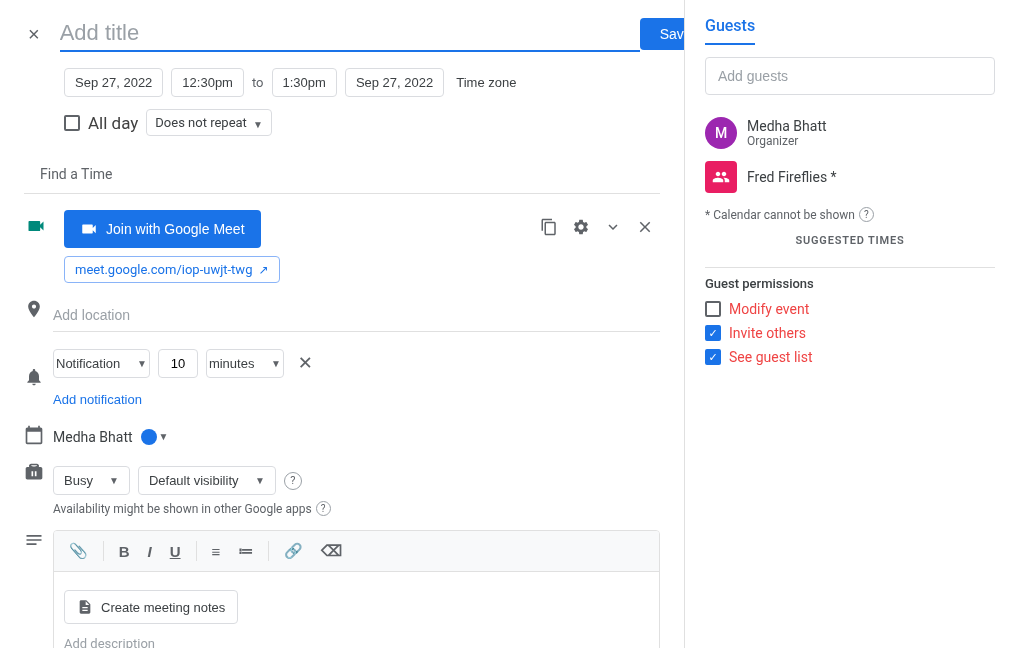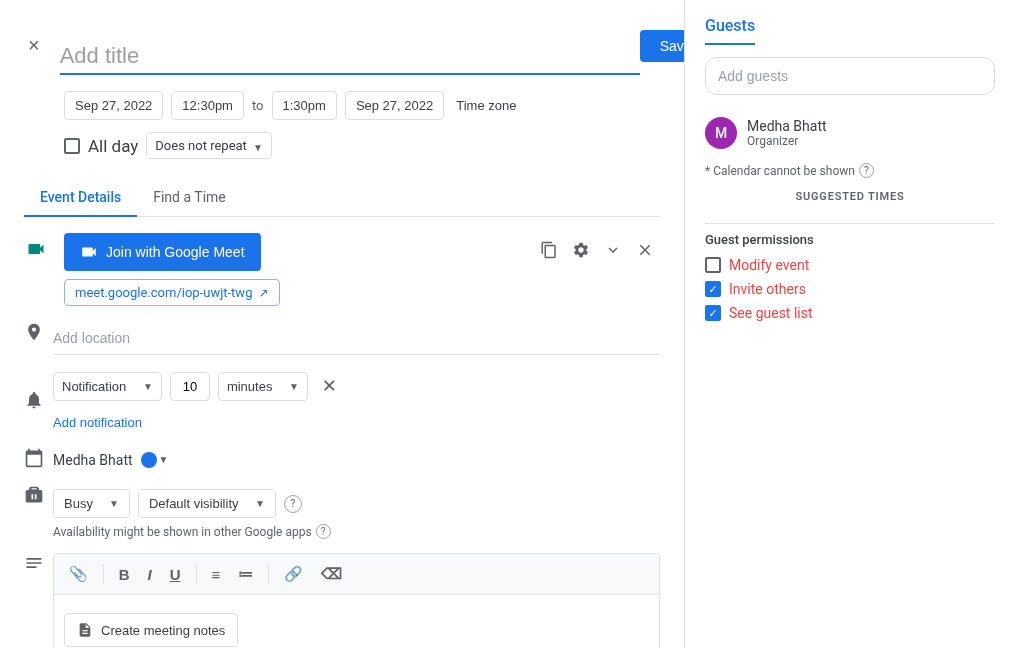--- a/index.html
+++ b/index.html
@@ -7,21 +7,21 @@
 
     .main-container { display: flex; height: 648px; }
 
     .left-panel { flex: 1; padding: 16px 24px; overflow-y: auto; border-right: 1px solid #e0e0e0; }
     .right-panel { width: 330px; padding: 16px 20px; }
 
     
     .header-row { display: flex; align-items: center; justify-content: space-between; margin-bottom: 16px; }
     .close-title-row { display: flex; align-items: center; gap: 16px; }
     .close-btn { background: none; border: none; cursor: pointer; font-size: 20px; color: #5f6368; padding: 4px; }
-    .event-title-input { border: none; border-bottom: 2px solid #1a73e8; outline: none; font-size: 22px; color: #3c4043; width: 580px; padding: 4px 0; background: transparent; margin-top: 23px; }
+    .event-title-input { border: none; border-bottom: 2px solid #1a73e8; outline: none; font-size: 22px; color: #3c4043; width: 580px; padding: 4px 0; background: transparent; }
     .event-title-input::placeholder { color: #9aa0a6; }
     .save-btn { background: #1a73e8; color: #fff; border: none; border-radius: 4px; padding: 8px 20px; font-size: 14px; font-weight: 500; cursor: pointer; }
 
     
     .date-row { display: flex; align-items: center; gap: 8px; margin-bottom: 12px; margin-left: 40px; }
     .date-chip { border: 1px solid #dadce0; border-radius: 4px; padding: 6px 10px; font-size: 13px; cursor: pointer; background: #fff; color: #3c4043; }
     .to-text { color: #5f6368; font-size: 13px; }
     .timezone-btn { background: none; border: none; color: #3c4043; font-size: 13px; cursor: pointer; padding: 6px 4px; }
 
     
@@ -44,21 +44,21 @@
     .meet-btn { background: #1a73e8; color: #fff; border: none; border-radius: 4px; padding: 10px 16px; font-size: 14px; font-weight: 500; cursor: pointer; display: flex; align-items: center; gap: 8px; }
     .meet-url-box { display: inline-flex; align-items: center; gap: 6px; border: 1px solid #8ab4f8; border-radius: 4px; padding: 5px 10px; margin-top: 8px; color: #1a73e8; font-size: 13px; cursor: pointer; }
     .icon-btn { background: none; border: none; cursor: pointer; color: #5f6368; font-size: 16px; padding: 6px; border-radius: 50%; }
 
     
     .location-input { border: none; border-bottom: 1px solid #e0e0e0; outline: none; font-size: 14px; color: #3c4043; width: 100%; padding: 8px 0; background: transparent; }
     .location-input::placeholder { color: #9aa0a6; }
 
     
     .notification-row { display: flex; align-items: center; gap: 8px; margin-bottom: 8px; }
-    .notif-select-wrapper { border: 1px solid #dadce0; border-radius: 4px; padding: 6px 8px; display: flex; align-items: center; gap: 4px; }
+    .notif-select-wrapper { border: 1px solid #dadce0; border-radius: 4px; padding: 6px 2px; display: flex; align-items: center; gap: 4px; }
     .notif-select-wrapper select { border: none; background: transparent; font-size: 13px; color: #3c4043; cursor: pointer; outline: none; appearance: none; padding-right: 12px; }
     .notif-num-input { border: 1px solid #dadce0; border-radius: 4px; padding: 6px 8px; width: 40px; font-size: 13px; text-align: center; outline: none; }
     .add-notif-btn { background: none; border: none; color: #1a73e8; font-size: 13px; cursor: pointer; padding: 4px 0; }
 
     
     .calendar-row { display: flex; align-items: center; gap: 8px; }
     .owner-name { font-size: 14px; color: #3c4043; }
     .color-dot { width: 16px; height: 16px; border-radius: 50%; background: #1a73e8; flex-shrink: 0; }
     .color-arrow { font-size: 10px; color: #5f6368; }
 
@@ -76,21 +76,21 @@
     .toolbar-btn { background: none; border: none; cursor: pointer; color: #5f6368; font-size: 15px; padding: 5px 7px; border-radius: 4px; font-weight: bold; }
     .toolbar-divider { width: 1px; height: 20px; background: #e0e0e0; margin: 0 4px; }
 
     
     .create-notes-btn { display: flex; align-items: center; gap: 8px; border: 1px solid #dadce0; border-radius: 4px; padding: 8px 12px; margin: 10px 0 8px 0; cursor: pointer; background: #fff; font-size: 13px; color: #3c4043; }
 
     .add-desc { font-size: 13px; color: #9aa0a6; padding: 4px 0; }
 
     
     .guests-title { font-size: 16px; color: #1a73e8; font-weight: 500; margin-bottom: 12px; border-bottom: 2px solid #1a73e8; padding-bottom: 8px; display: inline-block; }
-    .add-guests-input { width: 100%; border: 1px solid #dadce0; border-radius: 12px; padding: 10px 12px; font-size: 14px; color: #3c4043; outline: none; margin-bottom: 16px; }
+    .add-guests-input { width: 100%; border: 1px solid #dadce0; border-radius: 4px; padding: 10px 12px; font-size: 14px; color: #3c4043; outline: none; margin-bottom: 16px; }
     .add-guests-input::placeholder { color: #9aa0a6; }
 
     .guest-item { display: flex; align-items: center; gap: 10px; padding: 6px 0; }
     .guest-avatar { width: 32px; height: 32px; border-radius: 50%; display: flex; align-items: center; justify-content: center; font-size: 14px; font-weight: 500; color: #fff; flex-shrink: 0; }
     .guest-info { flex: 1; }
     .guest-name { font-size: 14px; color: #3c4043; }
     .guest-role { font-size: 12px; color: #5f6368; }
 
     .cannot-show-text { font-size: 12px; color: #5f6368; margin: 8px 0; display: flex; align-items: center; gap: 4px; }
 
@@ -135,21 +135,20 @@
     <div class="allday-row">
       <div class="checkbox"></div>
       <span class="allday-label">All day</span>
       <div class="repeat-wrapper">
         <span style="font-size:13px;color:#3c4043;">Does not repeat</span>
         <span class="repeat-arrow" style="margin-left:6px;">▼</span>
       </div>
     </div>
 
     <div class="tabs-row">
-      <div class="tab active">Event Details</div>
       <div class="tab">Find a Time</div>
     </div>
 
     <div class="section-row">
       <div class="section-icon">
 
         <svg width="20" height="20" viewBox="0 0 24 24" xmlns="http://www.w3.org/2000/svg">
           <path d="M17 10.5V7a1 1 0 00-1-1H4a1 1 0 00-1 1v10a1 1 0 001 1h12a1 1 0 001-1v-3.5l4 4v-11l-4 4z" fill="#00897B"></path>
         </svg>
       </div>
@@ -318,20 +317,30 @@
     
     <div>
       <div class="guest-item">
         <div class="guest-avatar" style="background:#9c27b0;">M</div>
         <div class="guest-info">
           <div class="guest-name">Medha Bhatt</div>
           <div class="guest-role">Organizer</div>
         </div>
       </div>
 
+      <div class="guest-item">
+        <div class="fred-icon">
+          <svg width="18" height="18" viewBox="0 0 24 24" fill="#fff">
+              <path d="M16 11c1.66 0 2.99-1.34 2.99-3S17.66 5 16 5c-1.66 0-3 1.34-3 3s1.34 3 3 3zm-8 0c1.66 0 2.99-1.34 2.99-3S9.66 5 8 5C6.34 5 5 6.34 5 8s1.34 3 3 3zm0 2c-2.33 0-7 1.17-7 3.5V19h14v-2.5c0-2.33-4.67-3.5-7-3.5zm8 0c-.29 0-.62.02-.97.05 1.16.84 1.97 1.97 1.97 3.45V19h6v-2.5c0-2.33-4.67-3.5-7-3.5z"></path>
+            </svg>
+        </div>
+        <div class="guest-info">
+          <div class="guest-name">Fred Fireflies *</div>
+        </div>
+      </div>
     </div>
 
     <div class="cannot-show-text">
       <span>* Calendar cannot be shown</span>
       <div class="help-icon" style="font-size:10px;width:15px;height:15px;">?</div>
     </div>
 
     <div class="suggested-times-label">SUGGESTED TIMES</div>
 
     <div style="border-top: 1px solid #e0e0e0; margin: 8px 0;"></div>

